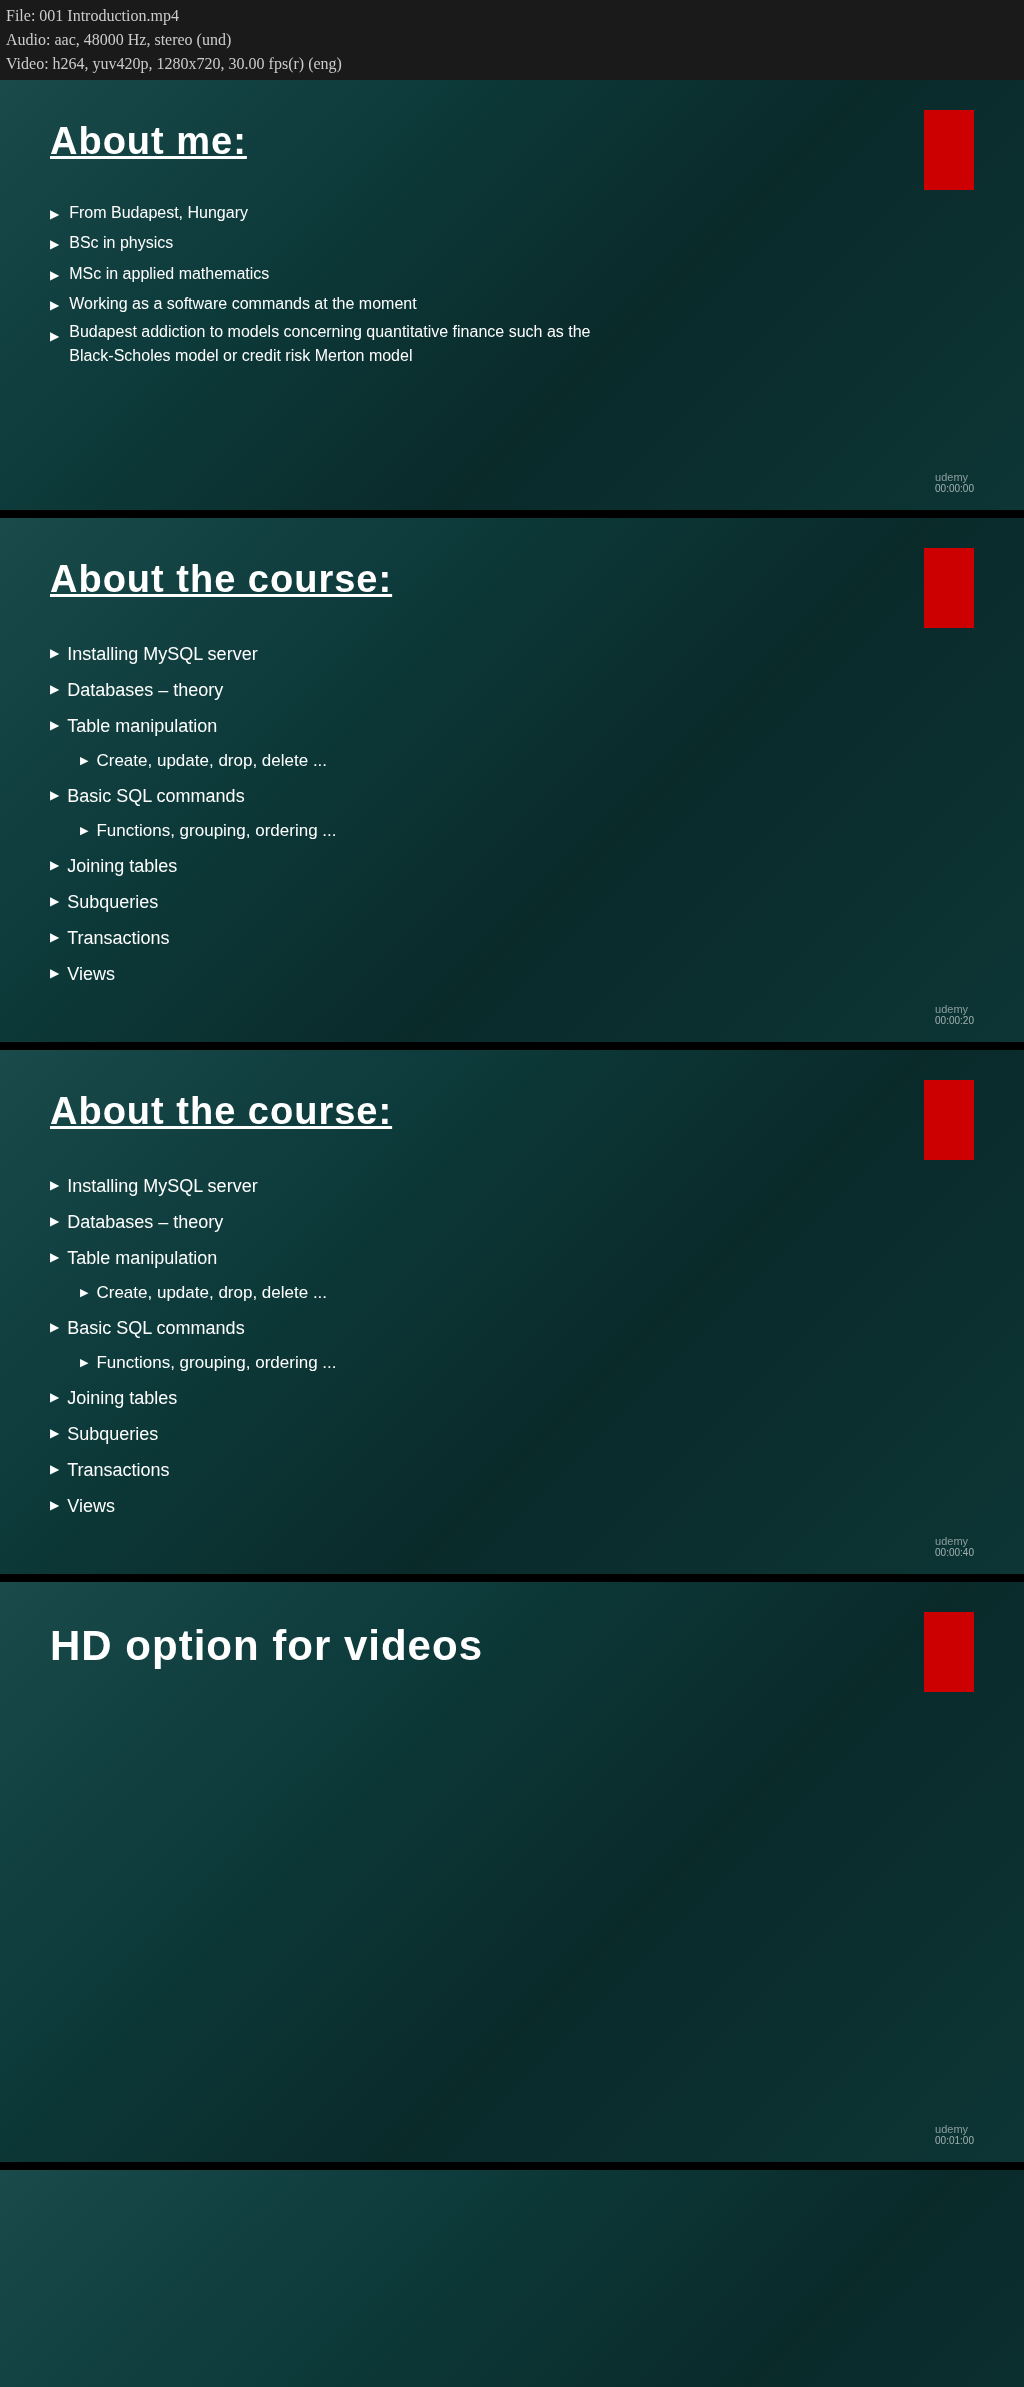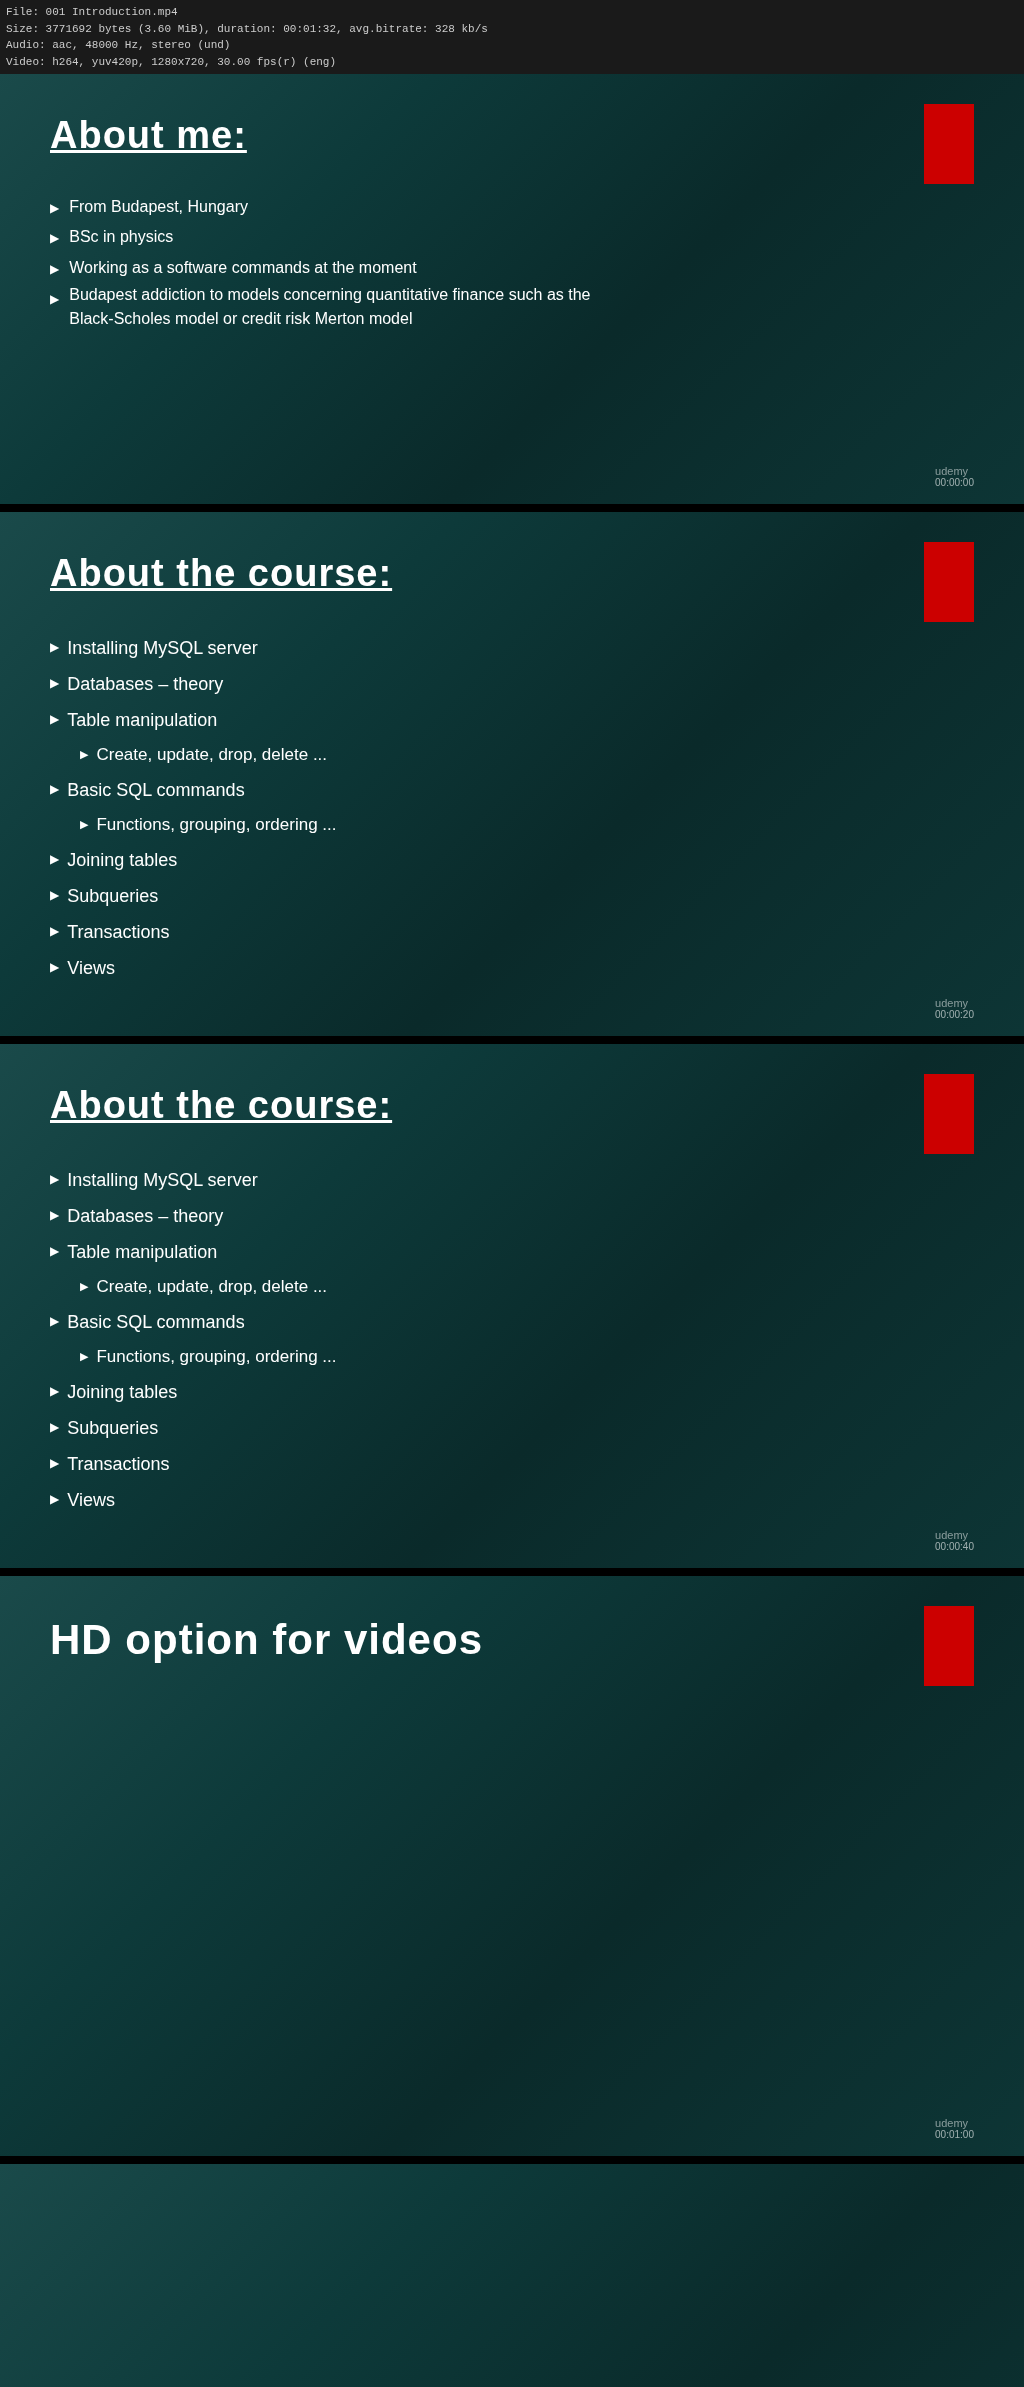--- a/index.html
+++ b/index.html
@@ -5,24 +5,24 @@
     * { margin: 0; padding: 0; box-sizing: border-box; }
     body {
       background: #000;
       font-family: Arial, sans-serif;
       width: 1024px;
     }
 
     .file-info {
       background: #1a1a1a;
       color: #ccc;
-      font-size: 11px;
+      font-size: 16px;
       padding: 4px 6px;
       line-height: 1.5;
-      font-family: Liberation Mono, monospace;
+      font-family: Liberation Serif, serif;
     }
 
     .slide {
       position: relative;
       width: 100%;
       padding: 40px 56px 50px 50px;
       background: linear-gradient(135deg, #1a4a4a 0%, #0d3a3a 30%, #0a2a2a 60%, #0d3535 100%);
       min-height: 430px;
     }
 
@@ -136,36 +136,38 @@
     
     .slide-last {
       min-height: 580px;
     }
   </style>
 </head>
 <body>
 
 <div class="file-info">
   <div>File: 001 Introduction.mp4</div>
-  <div>Size: 3771692 bytes (3.60 MiB), duration: 00:01:32, avg.bitrate: 328 kb/s</div>
   <div>Audio: aac, 48000 Hz, stereo (und)</div>
   <div>Video: h264, yuv420p, 1280x720, 30.00 fps(r) (eng)</div>
 </div>
 
 <div class="slide">
   <div class="red-badge"></div>
   <h1 class="slide-title">About me:</h1>
   <ul class="bullet-list about-me-content">
     <li>
         <span>From Budapest, Hungary</span>
       </li>
     <li>
         <span>BSc in physics</span>
       </li>
     <li>
+        <span>MSc in applied mathematics</span>
+      </li>
+    <li>
         <span>Working as a software commands at the moment</span>
       </li>
     <li>
         <span class="long-item">Budapest addiction to models concerning quantitative finance such as the Black-Scholes model or credit risk Merton model</span>
       </li>
   </ul>
   <div class="udemy-watermark">
     <span>udemy</span>
     <span class="timestamp">00:00:00</span>
   </div>

